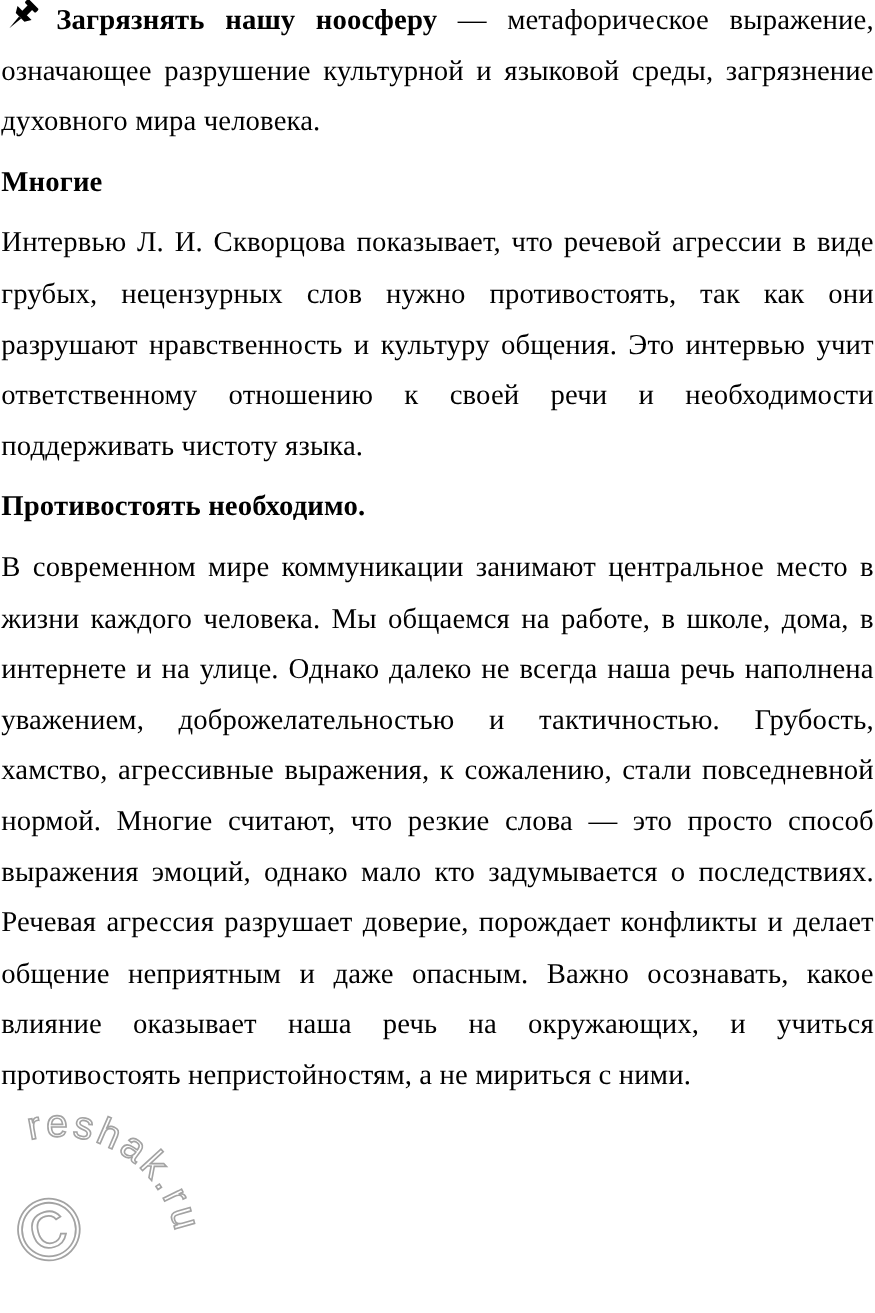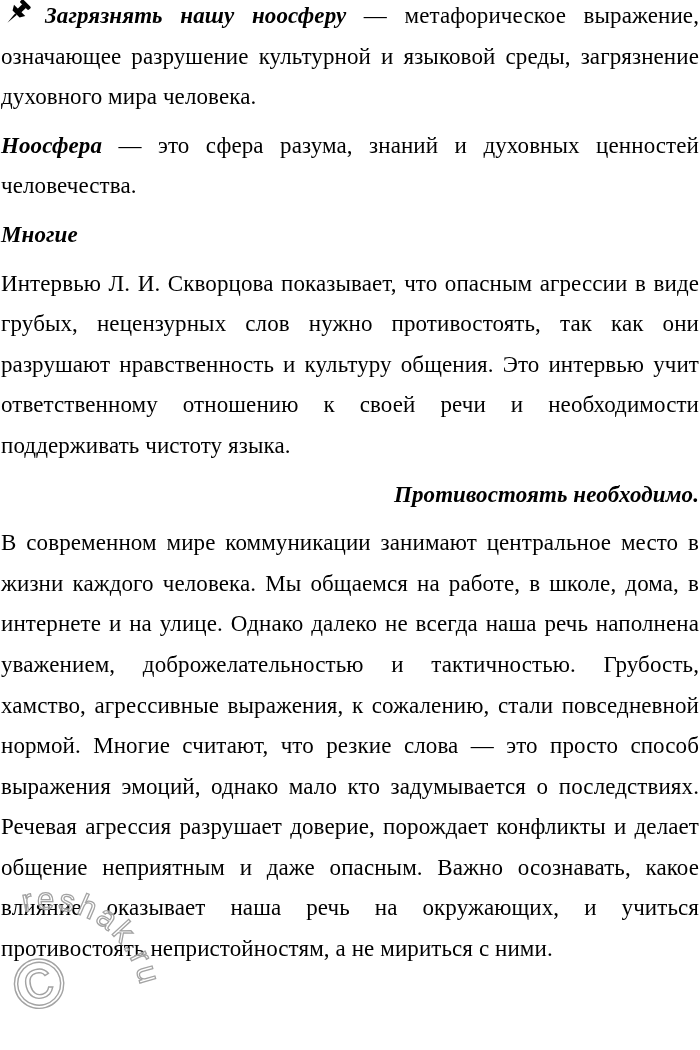--- a/index.html
+++ b/index.html
@@ -22,25 +22,24 @@
     margin-top: -4px;
   }
   p.para {
     margin: 0 0 8px 0;
     font-size: 23px;
     line-height: 40.6px;
     text-align: justify;
     letter-spacing: 0.1px;
   }
   p.para.center {
-    text-align: right;
+    text-align: left;
   }
   .bold {
     font-weight: bold;
-    font-style: italic;
   }
   .pin {
     display: inline-block;
     width: 32px;
     height: 28px;
     margin-right: 12px;
     vertical-align: -5px;
   }
   .pin svg { display: block; }
   .watermark {
@@ -80,27 +79,24 @@
         <g transform="rotate(45 16 14)" fill="#000000">
           <rect x="9.5" y="-1" width="13" height="4.6" rx="1.4"></rect>
           <rect x="13.2" y="3" width="5.6" height="7.5"></rect>
           <path d="M7.5 10 h17 l-3.2 5.4 h-10.6 z"></path>
           <path d="M14.7 15.4 h2.6 L16 28.5 z"></path>
         </g>
       </svg>
     </span><span class="bold">Загрязнять нашу ноосферу</span><span> — метафорическое выражение, означающее разрушение культурной и языковой среды, загрязнение духовного мира человека.</span>
   </p>
 
-  <p class="para">
-    <span class="bold">Ноосфера</span><span> — это сфера разума, знаний и духовных ценностей человечества.</span>
-  </p>
 
   <p class="para bold">Многие</p>
 
-  <p class="para">Интервью Л. И. Скворцова показывает, что опасным агрессии в виде грубых, нецензурных слов нужно противостоять, так как они разрушают нравственность и культуру общения. Это интервью учит ответственному отношению к своей речи и необходимости поддерживать чистоту языка.</p>
+  <p class="para">Интервью Л. И. Скворцова показывает, что речевой агрессии в виде грубых, нецензурных слов нужно противостоять, так как они разрушают нравственность и культуру общения. Это интервью учит ответственному отношению к своей речи и необходимости поддерживать чистоту языка.</p>
 
 
   <p class="para center bold">Противостоять необходимо.</p>
 
 
   <p class="para">В современном мире коммуникации занимают центральное место в жизни каждого человека. Мы общаемся на работе, в школе, дома, в интернете и на улице. Однако далеко не всегда наша речь наполнена уважением, доброжелательностью и тактичностью. Грубость, хамство, агрессивные выражения, к сожалению, стали повседневной нормой. Многие считают, что резкие слова — это просто способ выражения эмоций, однако мало кто задумывается о последствиях. Речевая агрессия разрушает доверие, порождает конфликты и делает общение неприятным и даже опасным. Важно осознавать, какое влияние оказывает наша речь на окружающих, и учиться противостоять непристойностям, а не мириться с ними.</p>
 
   <svg class="watermark" viewBox="0 0 185 185" aria-hidden="true">
     <defs>
       <path id="wmArc" d="M 24 54 A 95 95 0 0 1 142 142" fill="none"></path>

